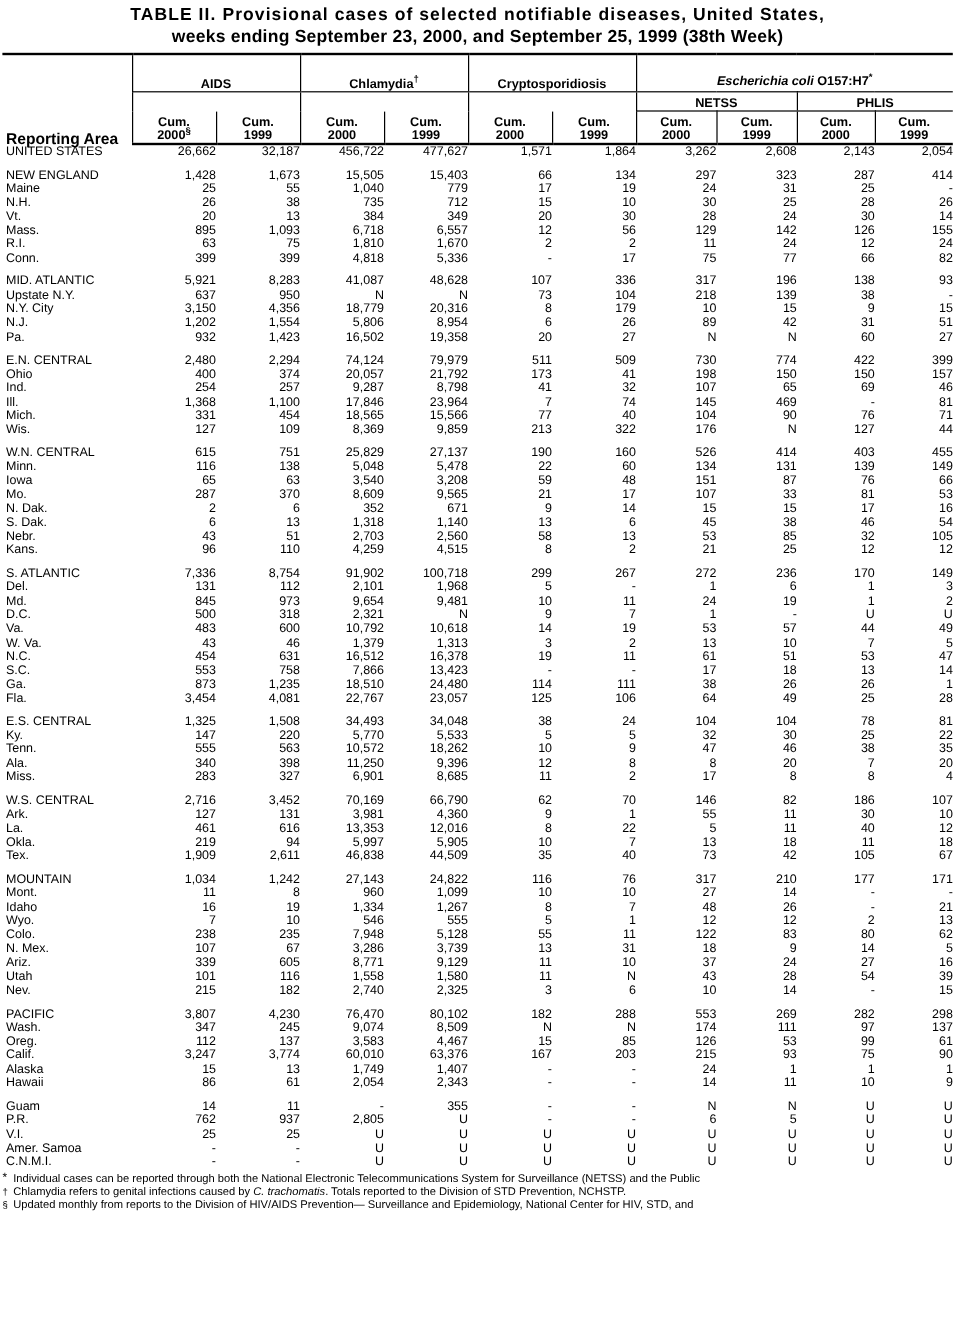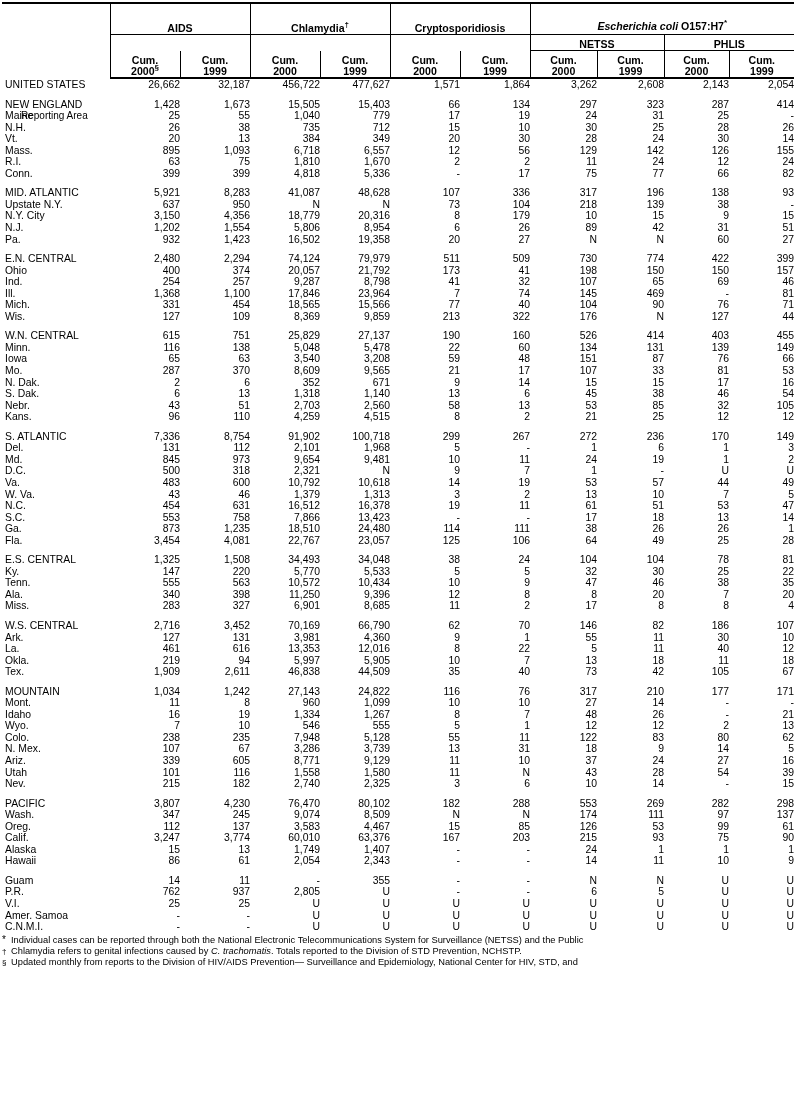--- a/index.html
+++ b/index.html
@@ -135,20 +135,24 @@
   }
   .fn-note .marker.star { top: -1px; font-size: 10px; }
   .fn-note .marker.dag  { top: 0px; font-size: 8px; }
   .fn-cont { padding-left: 9px; }
 </style>
 </head>
 <body>
 
 <div class="page">
 
+  <div class="title-block">
+    <div class="title-line l1">TABLE II. Provisional  cases  of  selected  notifiable  diseases,  United  States,</div>
+    <div class="title-line l2">weeks ending September 23, 2000, and September 25, 1999 (38th Week)</div>
+  </div>
 
   <table class="tbl">
     <colgroup>
       <col style="width:108px">
       <col style="width:70px">
         <col style="width:70px">
       <col style="width:70px">
         <col style="width:70px">
       <col style="width:70px">
         <col style="width:70px">
@@ -747,21 +751,21 @@
           <td>32</td>
           <td>30</td>
           <td>25</td>
           <td>22</td>
         </tr>
         <tr class="">
           <td class="area">Tenn.</td>
           <td>555</td>
           <td>563</td>
           <td>10,572</td>
-          <td>10,434</td>
+          <td>18,262</td>
           <td>10</td>
           <td>9</td>
           <td>47</td>
           <td>46</td>
           <td>38</td>
           <td>35</td>
         </tr>
         <tr class="">
           <td class="area">Ala.</td>
           <td>340</td>
@@ -1121,21 +1125,21 @@
           <td>U</td>
           <td>U</td>
           <td>U</td>
           <td>U</td>
           <td>U</td>
           <td>U</td>
         </tr>
       </tbody>
   </table>
 
-  <div id="repareaLabel" style="position: absolute; left: 21px; font-weight: normal; font-size: 10px; top: 108px;">Reporting Area</div>
+  <div id="repareaLabel" style="position: absolute; left: 5px; font-weight: bold; font-size: 13px; top: 108px;">Reporting Area</div>
 
   <div class="footnotes">
     <div class="fn-note">
       <span class="marker star">*</span><span>Individual cases can be reported through both the National Electronic Telecommunications System for Surveillance (NETSS) and the Public</span>
     </div>
     <div class="fn-note">
       <span class="marker dag">†</span><span>Chlamydia refers to genital infections caused by </span><span class="ital">C. trachomatis</span><span>. Totals reported to the Division of STD Prevention, NCHSTP.</span>
     </div>
     <div class="fn-note">
       <span class="marker dag">§</span><span>Updated monthly from reports to the Division of HIV/AIDS Prevention— Surveillance and Epidemiology, National Center for HIV, STD, and</span>

